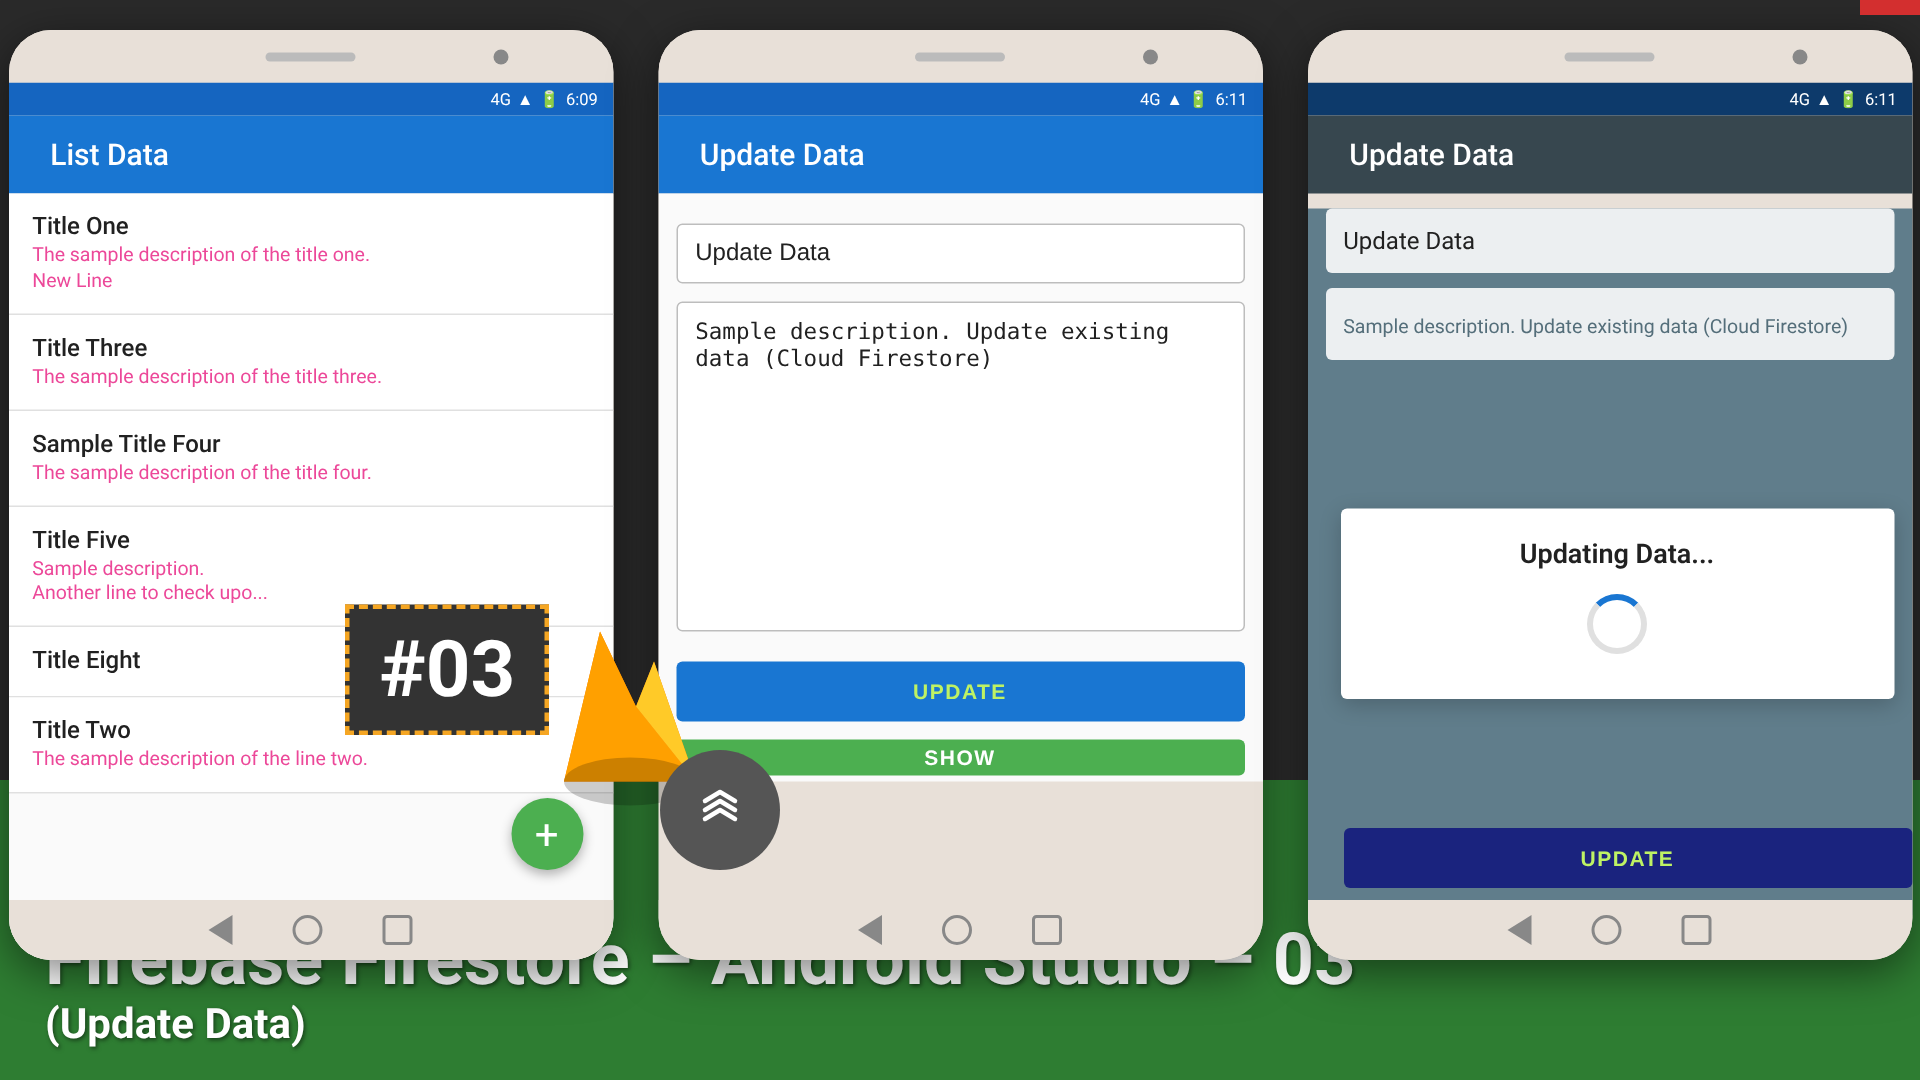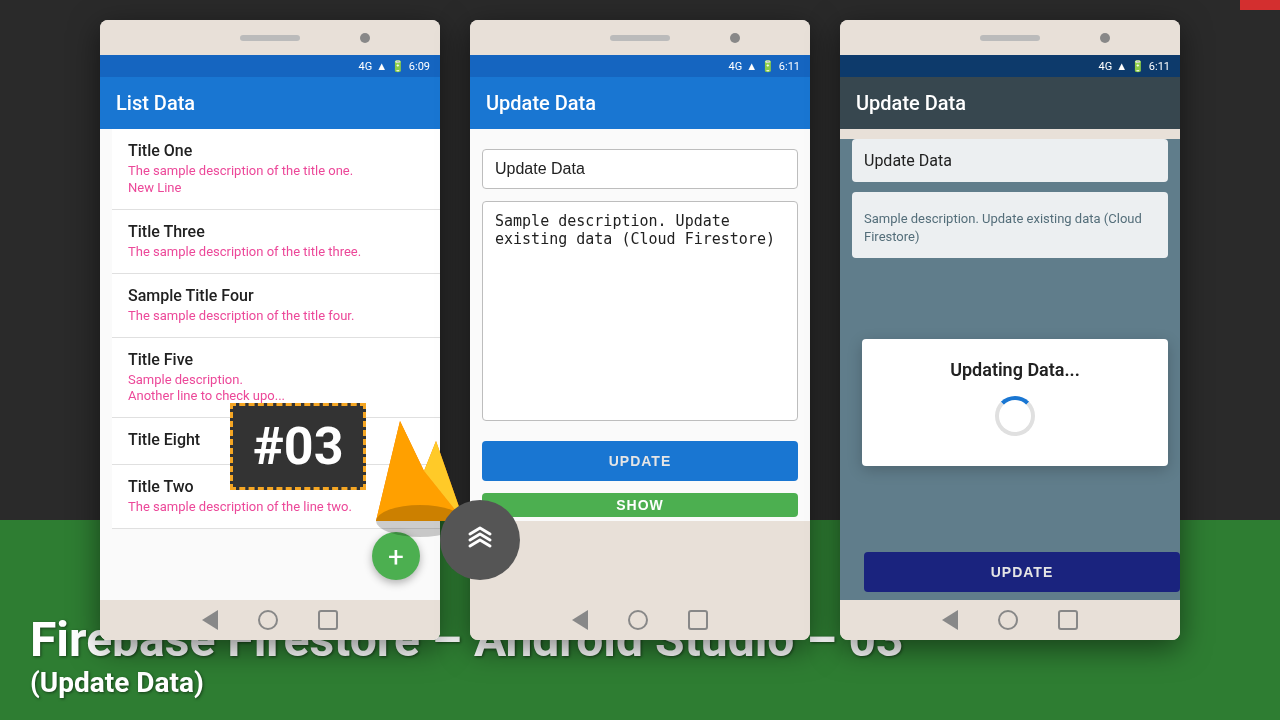--- a/index.html
+++ b/index.html
@@ -92,22 +92,22 @@
       display: flex;
       align-items: flex-start;
       justify-content: center;
       gap: 30px;
       padding: 0 40px;
       z-index: 2;
     }
 
     .phone {
       background: #e8e0d8;
-      border-radius: 8px;
-      width: 340px;
+      border-radius: 28px;
+      width: 403px;
       height: 620px;
       position: relative;
       box-shadow: 0 8px 30px rgba(0,0,0,0.5);
       overflow: hidden;
       flex-shrink: 0;
     }
 
     
     .phone-top {
       height: 35px;
@@ -163,36 +163,36 @@
       height: 52px;
       display: flex;
       align-items: center;
       padding: 0 16px;
     }
 
     .app-bar-title {
       color: white;
       font-size: 20px;
       font-weight: 500;
+      margin-left: 12px;
     }
 
     
     .screen-content {
       background: #fafafa;
       flex: 1;
       overflow: hidden;
       height: calc(100% - 35px - 22px - 52px);
     }
 
     
     .list-item {
       padding: 12px 16px;
       border-bottom: 1px solid #e0e0e0;
       background: white;
-      margin-left: 12px;
     }
 
     .list-item-title {
       font-size: 16px;
       font-weight: 500;
       color: #212121;
       margin-bottom: 3px;
     }
 
     .list-item-desc {
@@ -238,21 +238,21 @@
       background: white;
       color: #212121;
       height: 220px;
       vertical-align: top;
     }
 
     
     .update-btn {
       margin: 8px 12px;
       background: #1976d2;
-      color: #e5e5e5;
+      color: #bef264;
       border: none;
       padding: 12px 24px;
       font-size: 14px;
       font-weight: 600;
       letter-spacing: 1px;
       border-radius: 4px;
       cursor: pointer;
       width: calc(100% - 24px);
     }
 

